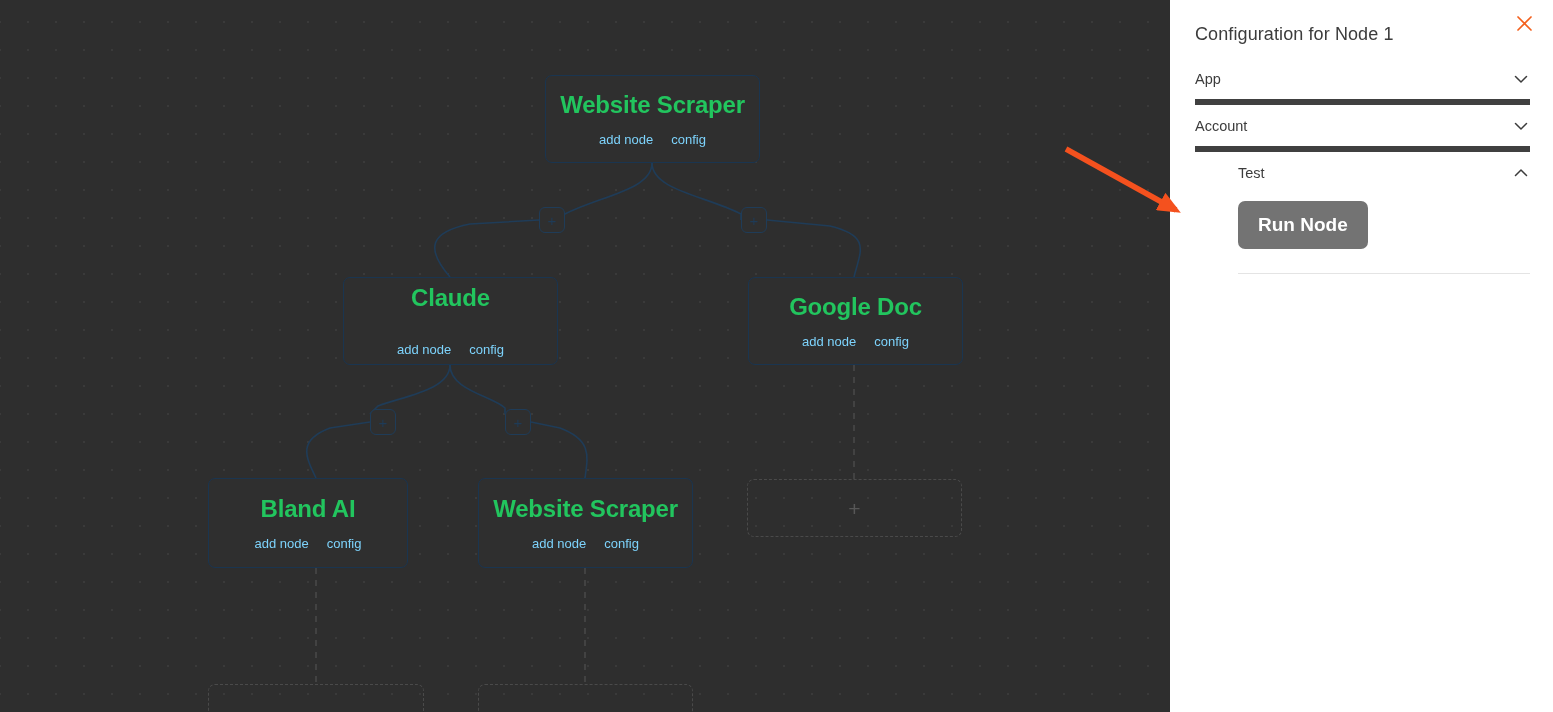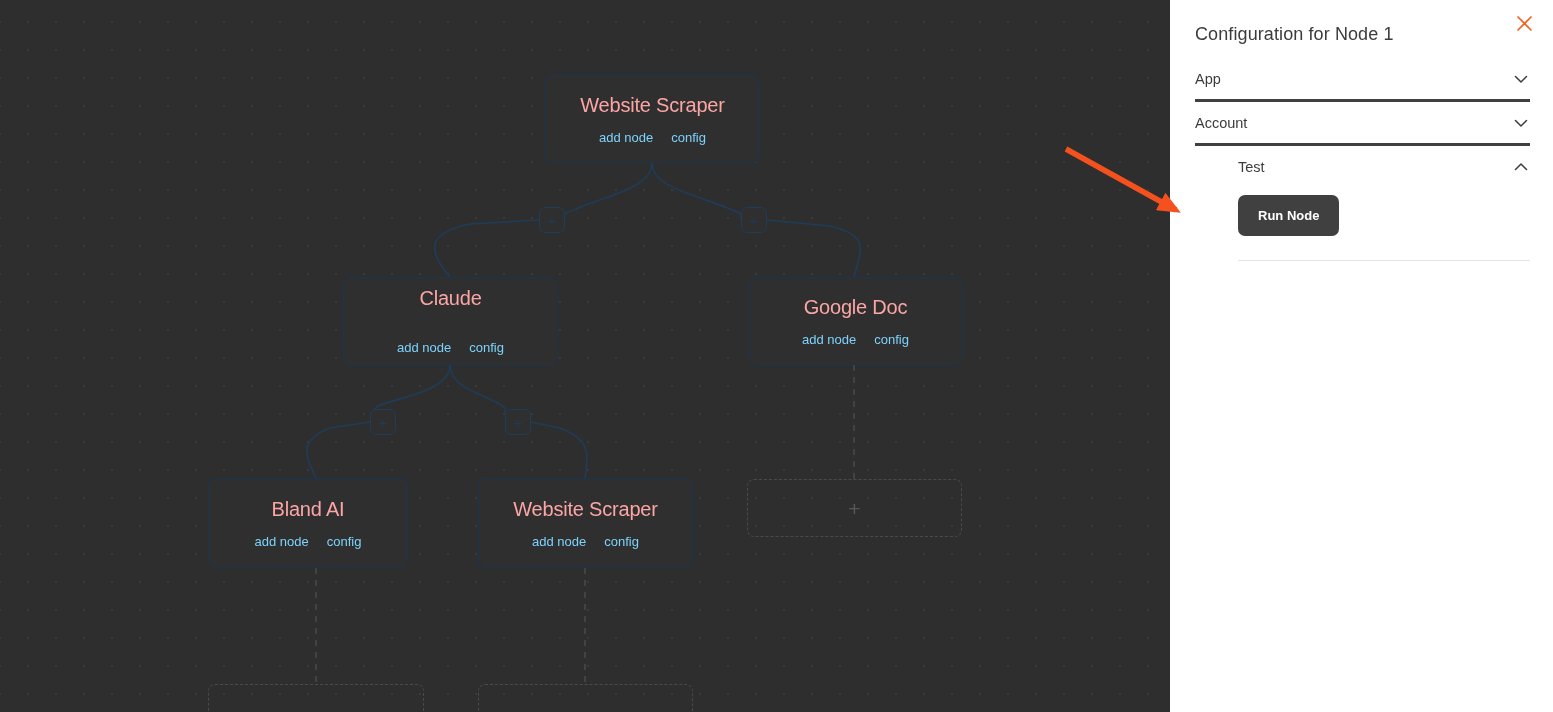--- a/index.html
+++ b/index.html
@@ -28,23 +28,23 @@
     position: absolute;
     border: 1.6px solid #1a3550;
     border-radius: 7px;
     background: #2f2f2f;
     display: flex;
     flex-direction: column;
     align-items: center;
     justify-content: center;
   }
   .node-title {
-    color: #fca5a5;
-    font-weight: normal;
-    font-size: 20px;
+    color: #22c55e;
+    font-weight: bold;
+    font-size: 24px;
     letter-spacing: -0.2px;
     line-height: 1;
     white-space: nowrap;
   }
   .node-actions {
     margin-top: 16px;
     display: flex;
     gap: 18px;
   }
   .node-action {
@@ -108,39 +108,39 @@
     font-size: 18px;
     color: #3c3c3c;
     font-weight: 400;
     letter-spacing: 0.1px;
     text-align: center;
   }
   #sections {
     position: absolute; left: 25px; top: 58px;
     width: 335px;
   }
-  .section { border-bottom: 3px solid #404040; }
+  .section { border-bottom: 6px solid #404040; }
   .section:last-of-type { border-bottom: none; margin-left: 43px; }
   .section-head {
     height: 41px;
     display: flex; align-items: center; justify-content: space-between;
     cursor: pointer;
   }
   .section-label {
     font-size: 14.5px;
     color: #3c3c3c;
   }
   .chev { width: 18px; height: 18px; display: block; }
   .section-body { padding: 8px 0 24px 0; border-bottom: 1px solid #e4e4e4; }
   .run-btn {
     display: inline-block;
-    background: #404040;
+    background: #737373;
     color: #ffffff;
     font-weight: bold;
-    font-size: 13px;
+    font-size: 19px;
     border: none;
     border-radius: 7px;
     padding: 13px 20px;
     cursor: pointer;
     font-family: "Liberation Sans", sans-serif;
   }
 </style>
 </head>
 <body>
 

